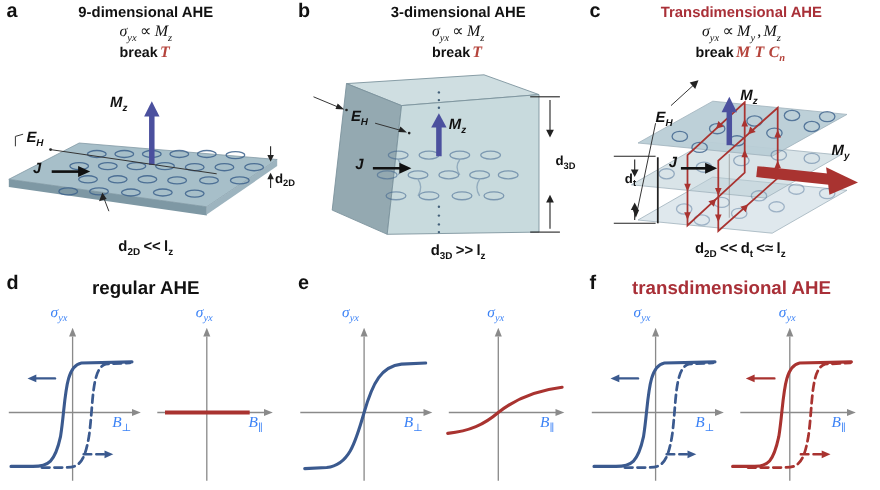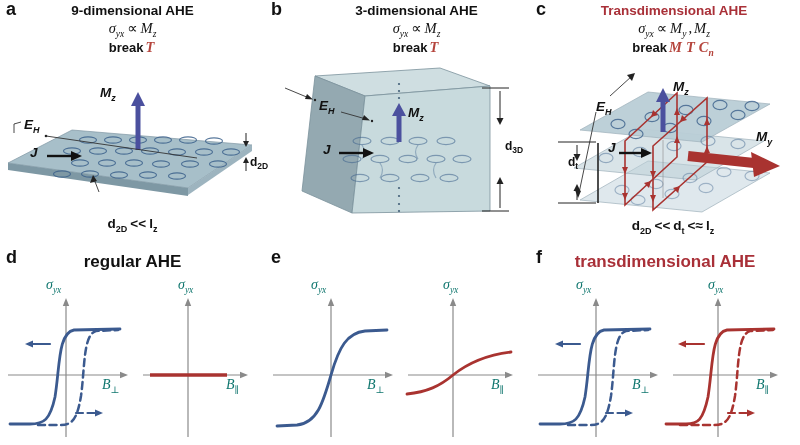--- a/index.html
+++ b/index.html
@@ -17,21 +17,21 @@
   .bsym{font-family:"Liberation Serif","DejaVu Serif",serif;font-style:italic;color:var(--red_serif);font-size:14.5px;margin:0 2px;}
   .bsym sub{font-size:9.5px;}
   .art{position:absolute;left:0;top:0;}
   .dlab{position:absolute;font-size:13.5px;font-weight:bold;font-style:italic;line-height:1;}
   .dlab sub{font-size:9px;}
   .dulab{position:absolute;font-size:12px;font-weight:bold;line-height:1;}
   .dulab sub{font-size:8.5px;}
   .cond{position:absolute;width:100%;text-align:center;font-size:13.5px;font-weight:bold;}
   .cond sub{font-size:9px;}
   .cond .rel{padding:0 3px;}
-  .plab{position:absolute;font-family:"Liberation Serif","DejaVu Serif",serif;font-style:italic;font-size:14px;color:#0f766e;line-height:1;}
+  .plab{position:absolute;font-family:"Liberation Serif","DejaVu Serif",serif;font-style:italic;font-size:14px;color:#3b82f6;line-height:1;}
   .plab sub{font-size:9.5px;}
   .btitle{position:absolute;top:7px;left:0;width:100%;text-align:center;font-weight:bold;font-size:17px;}
   .btitle.red{color:var(--red_title);}
   
   .axis{stroke:var(--axis_gray);stroke-width:1.2;fill:none;}
   .axhead{fill:var(--axis_gray);}
   .cb{stroke:var(--accent_blue);fill:none;stroke-width:2.8;stroke-linecap:round;}
   .cr{stroke:var(--accent_red);fill:none;stroke-width:2.8;stroke-linecap:round;}
   .dash{stroke-dasharray:7 4.5;stroke-width:2.5;}
   .bluehead{fill:var(--accent_blue);}
@@ -188,20 +188,23 @@
         <polygon class="dimhead" points="235,125 231.5,118 238.5,118"></polygon>
         <line class="dim" x1="217" y1="211" x2="244" y2="211"></line>
         <line class="dim" x1="235" y1="208" x2="235" y2="182"></line>
         <polygon class="dimhead" points="235,177 231.5,184 238.5,184"></polygon>
       </g>
     </svg>
     <span class="dlab" style="left:143px;top:106px;"><span>M</span><sub>z</sub></span>
     <span class="dlab" style="left:54px;top:99px;"><span>E</span><sub>H</sub></span>
     <span class="dlab" style="left:58px;top:143px;"><span>J</span></span>
     <span class="dulab" style="left:240px;top:140px;"><span>d</span><sub>3D</sub></span>
+    <div class="cond" style="top:220px;left:19px;">
+      <span>d</span><sub>3D</sub><span class="rel">&gt;&gt;</span><span>l</span><sub>z</sub>
+    </div>
   </section>
 
   <section class="panel" style="left:530px;top:0;width:270px;height:245px;">
     <span class="plet">c</span>
     <div class="phead" style="left:9px;">
       <div class="ptitle red">Transdimensional AHE</div>
       <div class="pformula">
         <span>σ</span><sub>yx</sub><span class="op">∝</span><span>M</span><sub>y</sub><span class="op" style="padding:0 2px;">,</span><span>M</span><sub>z</sub>
       </div>
       <div class="pbreak">

